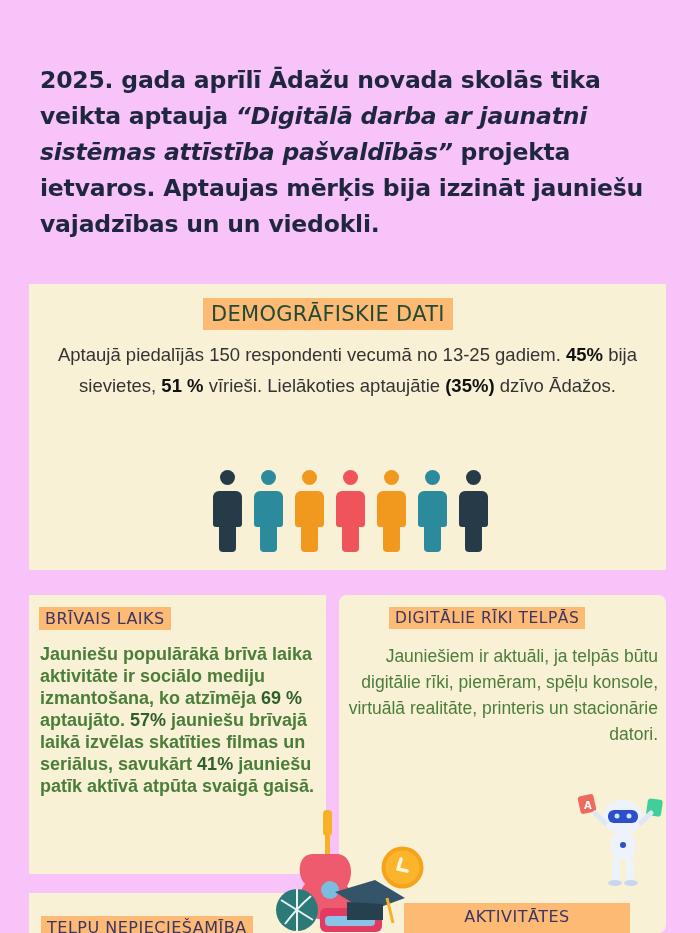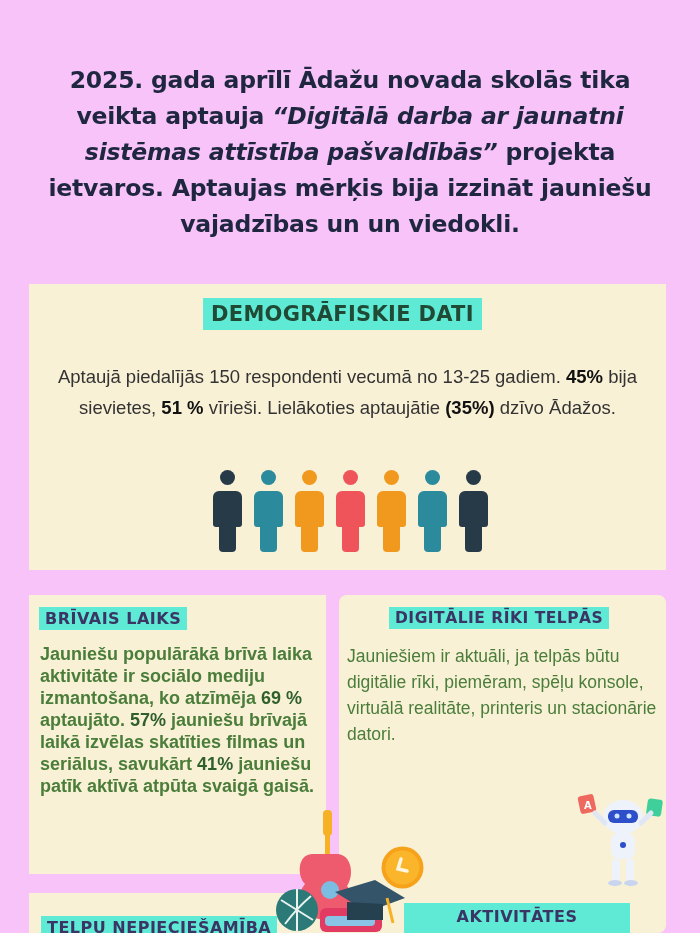--- a/index.html
+++ b/index.html
@@ -5,50 +5,49 @@
   * { box-sizing: border-box; margin: 0; padding: 0; }
   html, body { width: 700px; height: 933px; overflow: hidden; }
   body {
     background: #f7c3f8;
     font-family: "DejaVu Sans", sans-serif;
     position: relative;
   }
   .intro {
     position: absolute;
     left: 40px; top: 62px; width: 620px;
-    text-align: center;
     color: #1f2740;
     font-weight: bold;
     font-size: 23.5px;
     line-height: 36px;
     letter-spacing: -0.2px;
   }
   .intro em { font-style: italic; }
   .card {
     position: absolute;
     background: #f9f1d6;
   }
   .card-demo { left: 29px; top: 284px; width: 637px; height: 286px; }
   .card-free { left: 29px; top: 595px; width: 297px; height: 279px; }
   .card-digi { left: 339px; top: 595px; width: 327px; height: 338px; border-radius: 8px; }
   .card-space { left: 29px; top: 893px; width: 330px; height: 40px; }
 
   .tag {
     display: inline-block;
-    background: #5eead4;
-    font-weight: bold;
+    background: #fdba74;
+    font-weight: normal;
     padding: 2px 6px;
   }
   .demo-title {
     position: absolute; left: 174px; top: 14px;
     color: #214a36; font-size: 21px; letter-spacing: 0.3px;
     padding: 4px 8px;
   }
   .demo-text {
-    position: absolute; left: 20px; top: 77px; width: 597px;
+    position: absolute; left: 20px; top: 55px; width: 597px;
     text-align: center; color: #333; font-size: 18.5px; line-height: 31px;
     font-family: "Liberation Sans", sans-serif;
   }
   .demo-text b { color: #111; }
   .people {
     position: absolute; left: 183px; top: 186px;
     display: flex; gap: 10px;
   }
   .person { width: 31px; height: 82px; position: relative; }
   .person .head {
@@ -72,21 +71,21 @@
     font-weight: bold;
   }
   .free-text b { color: #2f5f2a; }
 
   .digi-title {
     position: absolute; left: 50px; top: 12px;
     color: #3a3565; font-size: 15.5px; letter-spacing: 0.5px;
   }
   .digi-text {
     position: absolute; left: 8px; top: 48px; width: 311px;
-    text-align: left; color: #4a7d3a; font-size: 17.5px; line-height: 26px;
+    text-align: right; color: #4a7d3a; font-size: 17.5px; line-height: 26px;
     font-family: "Liberation Sans", sans-serif;
   }
   .akt-title {
     position: absolute; left: 65px; top: 308px; width: 226px; height: 30px;
     text-align: center; color: #3a3565; font-size: 16px; letter-spacing: 0.5px;
     padding-top: 4px;
   }
   .space-title {
     position: absolute; left: 12px; top: 23px;
     color: #3a3565; font-size: 16px; letter-spacing: 0.5px;

